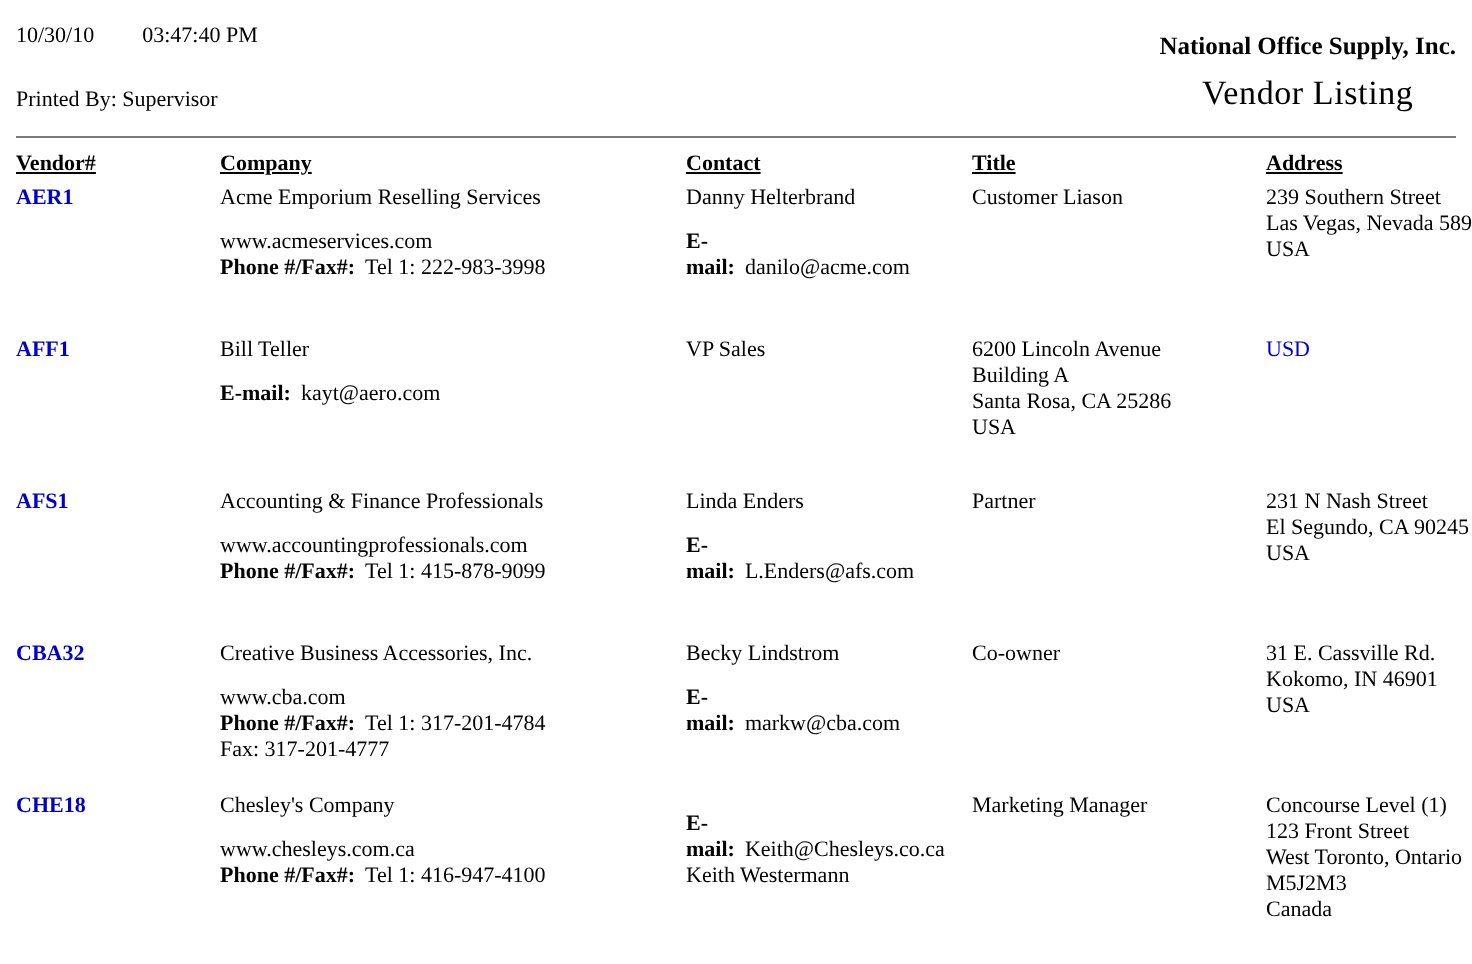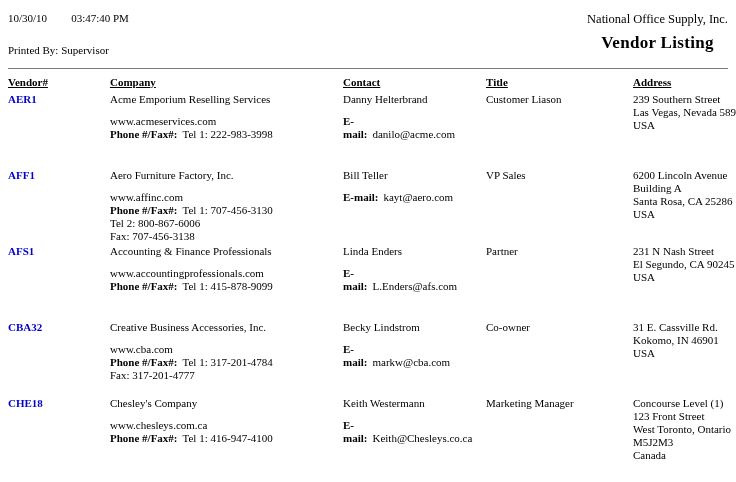--- a/index.html
+++ b/index.html
@@ -8,28 +8,28 @@
     width: 736px;
     height: 482px;
     font-family: "Liberation Serif", serif;
     font-size: 11px;
     color: #000;
     overflow: hidden;
   }
   .page { padding: 12px 8px 0 8px; }
 
   
-  .report-header { display: flex; align-items: flex-start; gap: 22px; }
+  .report-header { display: flex; align-items: flex-end; gap: 22px; }
   .hdr-left  { flex: 1 1 0; }
   .hdr-right { flex: 1 1 0; text-align: right; }
   .hdr-center { flex: 0 0 auto; text-align: center; }
   .date-time .time { margin-left: 24px; }
   .printed-by { margin-top: 19px; }
-  .company-name { font-weight: normal; font-size: 12.5px; }
-  .report-title { font-weight: bold; font-size: 17px; margin-top: 6px; letter-spacing: 0.3px; }
+  .company-name { font-weight: bold; font-size: 12.5px; }
+  .report-title { font-weight: normal; font-size: 17px; margin-top: 6px; letter-spacing: 0.3px; }
   .rule { border: none; border-top: 1px solid #7a7a7a; margin: 11px 0 7px 0; }
 
   
   .grid {
     display: grid;
     grid-template-columns: 77px 208px 118px 122px 157px 38px;
     gap: 25px;
   }
   .table-header { margin-bottom: 5px; }
   .colhead { font-weight: bold; text-decoration: underline; }
@@ -87,27 +87,20 @@
       <div class="line">239 Southern Street</div>
       <div class="line">Las Vegas, Nevada 58922</div>
       <div class="line">USA</div>
     </div>
     <div class="cell line curr">USD</div>
   </section>
 
   <section class="grid vendor-block">
     <div class="cell line vendor-id">AFF1</div>
     <div class="cell">
-      <div class="line">Aero Furniture Factory, Inc.</div>
-      <div class="line sub">www.affinc.com</div>
-      <div class="line"><span class="b">Phone #/Fax#:</span><span>Tel 1: 707-456-3130</span></div>
-      <div class="line">Tel 2: 800-867-6006</div>
-      <div class="line">Fax: 707-456-3138</div>
-    </div>
-    <div class="cell">
       <div class="line">Bill Teller</div>
       <div class="line sub"><span class="b">E-mail:</span><span>kayt@aero.com</span></div>
     </div>
     <div class="cell line">VP Sales</div>
     <div class="cell">
       <div class="line">6200 Lincoln Avenue</div>
       <div class="line">Building A</div>
       <div class="line">Santa Rosa, CA 25286</div>
       <div class="line">USA</div>
     </div>
@@ -156,22 +149,22 @@
   </section>
 
   <section class="grid vendor-block">
     <div class="cell line vendor-id">CHE18</div>
     <div class="cell">
       <div class="line">Chesley's Company</div>
       <div class="line sub">www.chesleys.com.ca</div>
       <div class="line"><span class="b">Phone #/Fax#:</span><span>Tel 1: 416-947-4100</span></div>
     </div>
     <div class="cell">
+      <div class="line sub"><span class="b">E-mail:</span><span>Keith@Chesleys.co.ca</span></div>
       <div class="line">Keith Westermann</div>
-      <div class="line sub"><span class="b">E-mail:</span><span>Keith@Chesleys.co.ca</span></div>
     </div>
     <div class="cell line">Marketing Manager</div>
     <div class="cell">
       <div class="line">Concourse Level (1)</div>
       <div class="line">123 Front Street</div>
       <div class="line">West Toronto, Ontario</div>
       <div class="line">M5J2M3</div>
       <div class="line">Canada</div>
     </div>
     <div class="cell line curr">CAN</div>

